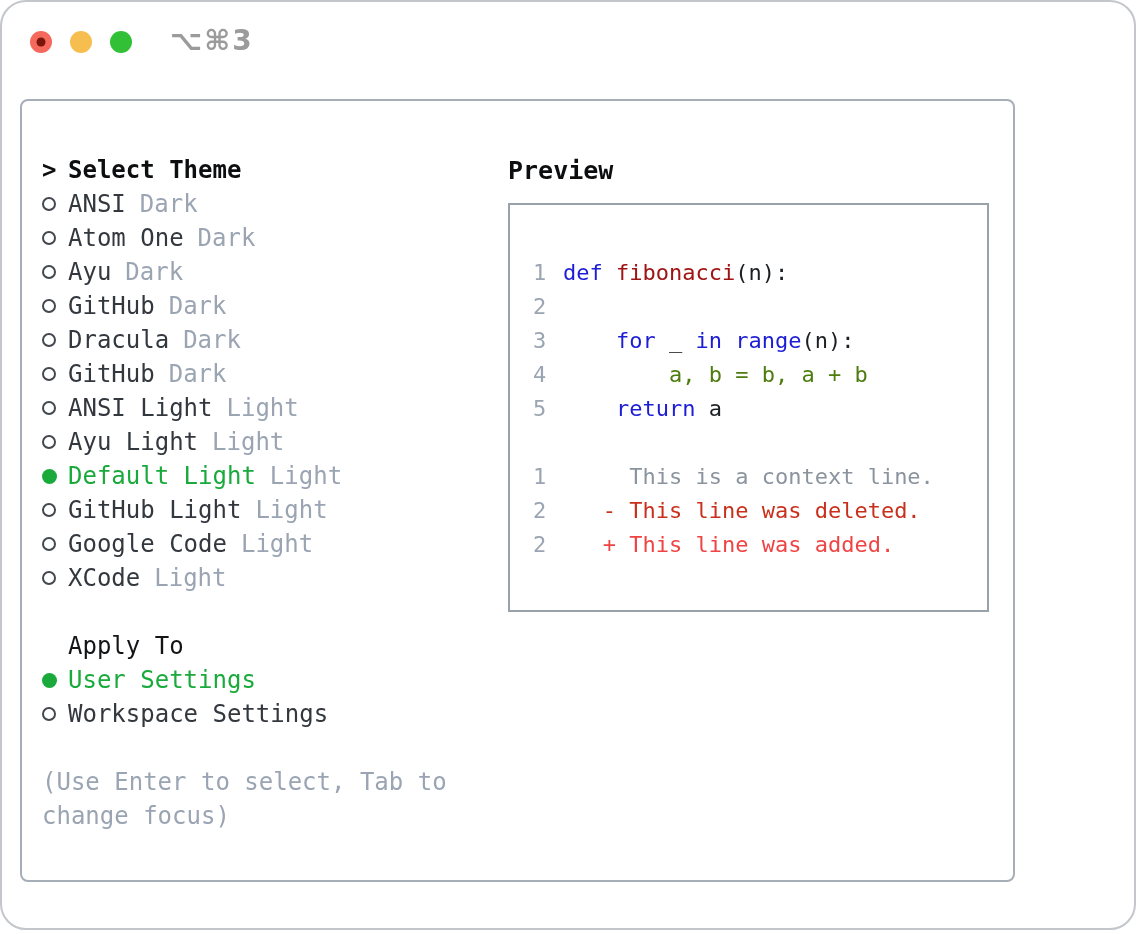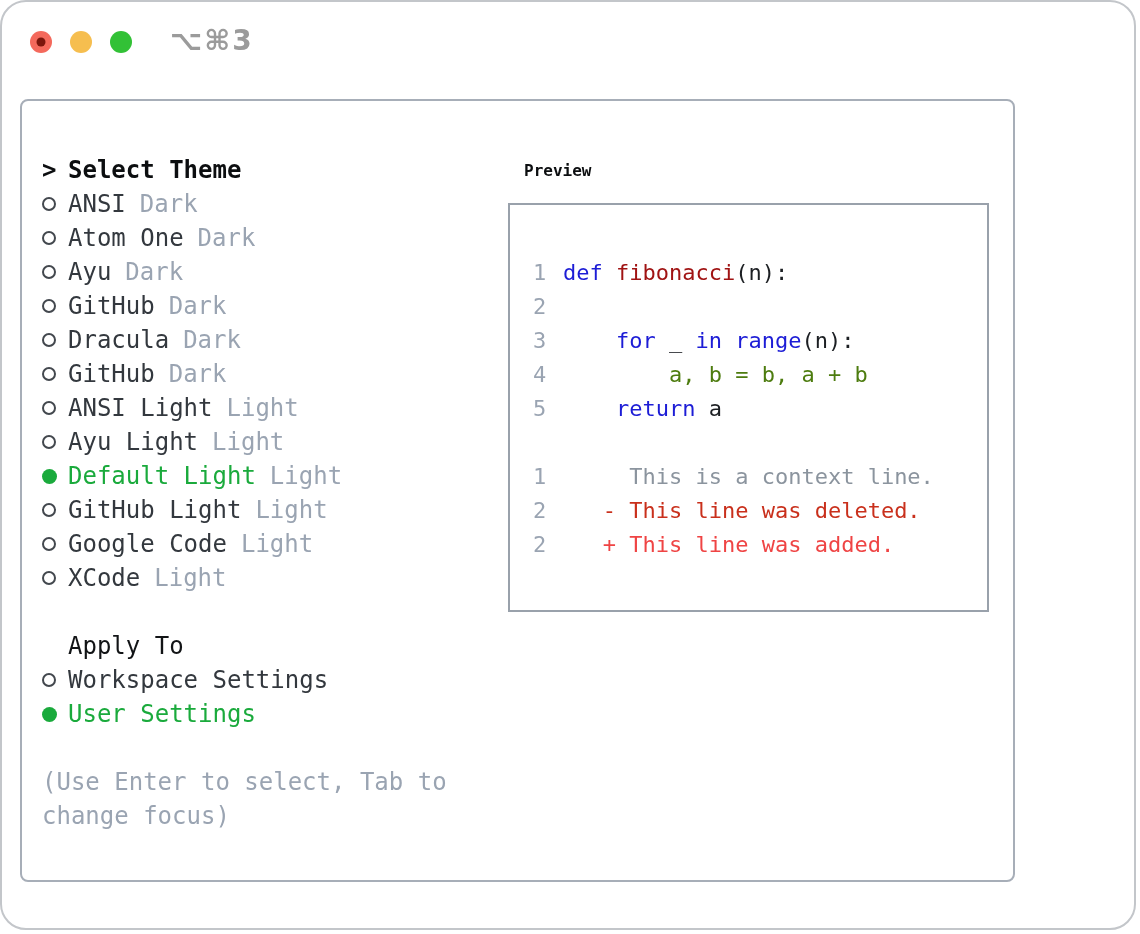--- a/index.html
+++ b/index.html
@@ -55,21 +55,21 @@
   .variant { color: #9aa4b2; margin-left: 14px; }
   .spacer { height: 34px; }
   .hint {
     width: 440px; font-size: 24px; line-height: 34px;
     color: #9aa4b2; white-space: normal;
   }
   
   .right-col { position: absolute; left: 486px; top: 52px; }
   .preview-header {
     height: 34px; display: flex; align-items: center;
-    font-size: 16px; font-weight: bold; color: #0c0e10; margin-left: 16px;
+    font-size: 25px; font-weight: bold; color: #0c0e10;
   }
   .code-box {
     margin-top: 16px; width: 481px; height: 409px;
     border: 2px solid #99a1ab; box-sizing: border-box;
     padding: 50px 0 0 23px; background: #fff; overflow: hidden;
   }
   .cline {
     display: flex; align-items: center; height: 34px;
     font-size: 22px; white-space: pre;
   }
@@ -116,22 +116,22 @@
         </div>
 
       <div class="spacer"></div>
 
       <div class="row">
         <span class="bullet"></span>
         <span style="color:#121416">Apply To</span>
       </div>
 
       <div>
+          <div class="row"><span class="bullet"><span class="circle sel"></span></span><span class="name" style="color: rgb(26, 170, 60);">User Settings</span></div>
           <div class="row"><span class="bullet"><span class="circle"></span></span><span class="name">Workspace Settings</span></div>
-          <div class="row"><span class="bullet"><span class="circle sel"></span></span><span class="name" style="color: rgb(26, 170, 60);">User Settings</span></div>
         </div>
 
       <div class="spacer"></div>
 
       <div class="hint">(Use Enter to select, Tab to change focus)</div>
     </div>
 
     <div class="right-col">
       <div class="preview-header">Preview</div>
       <div class="code-box">

